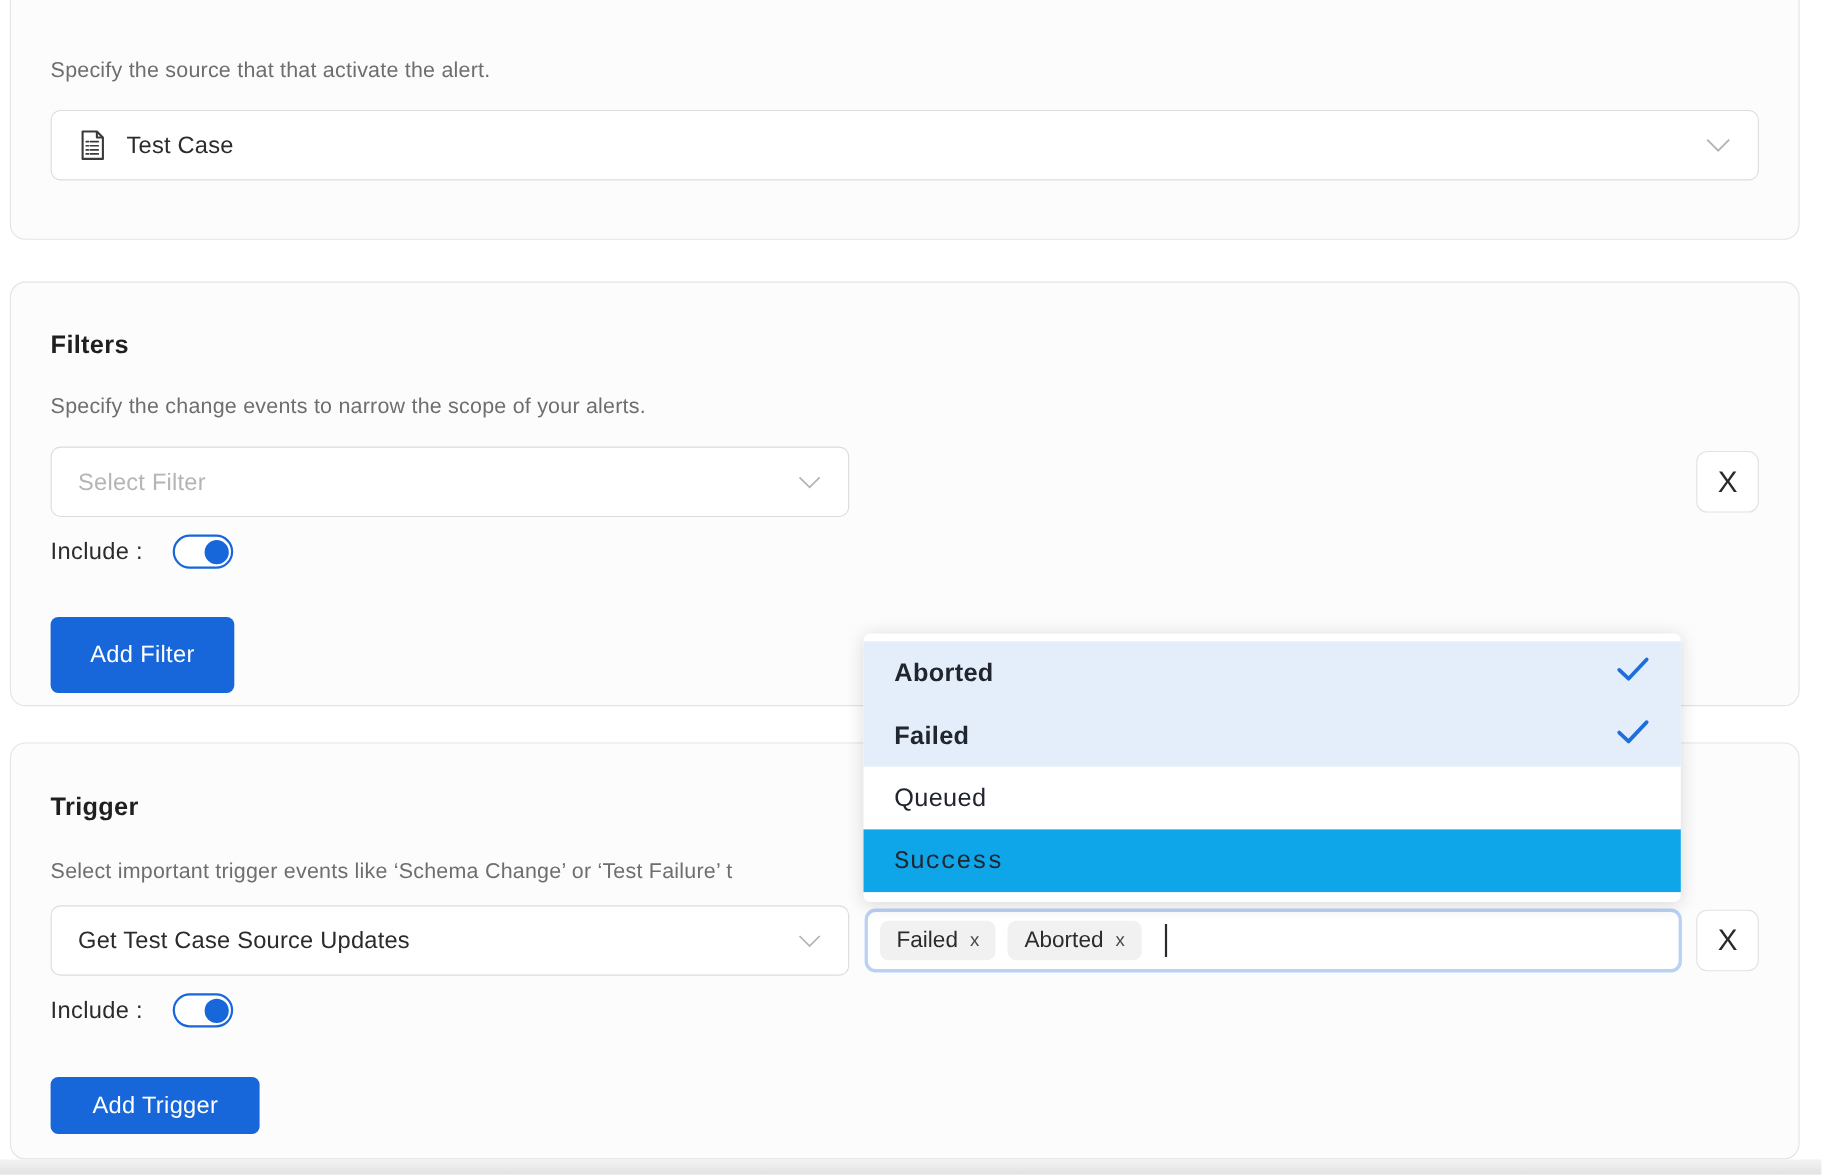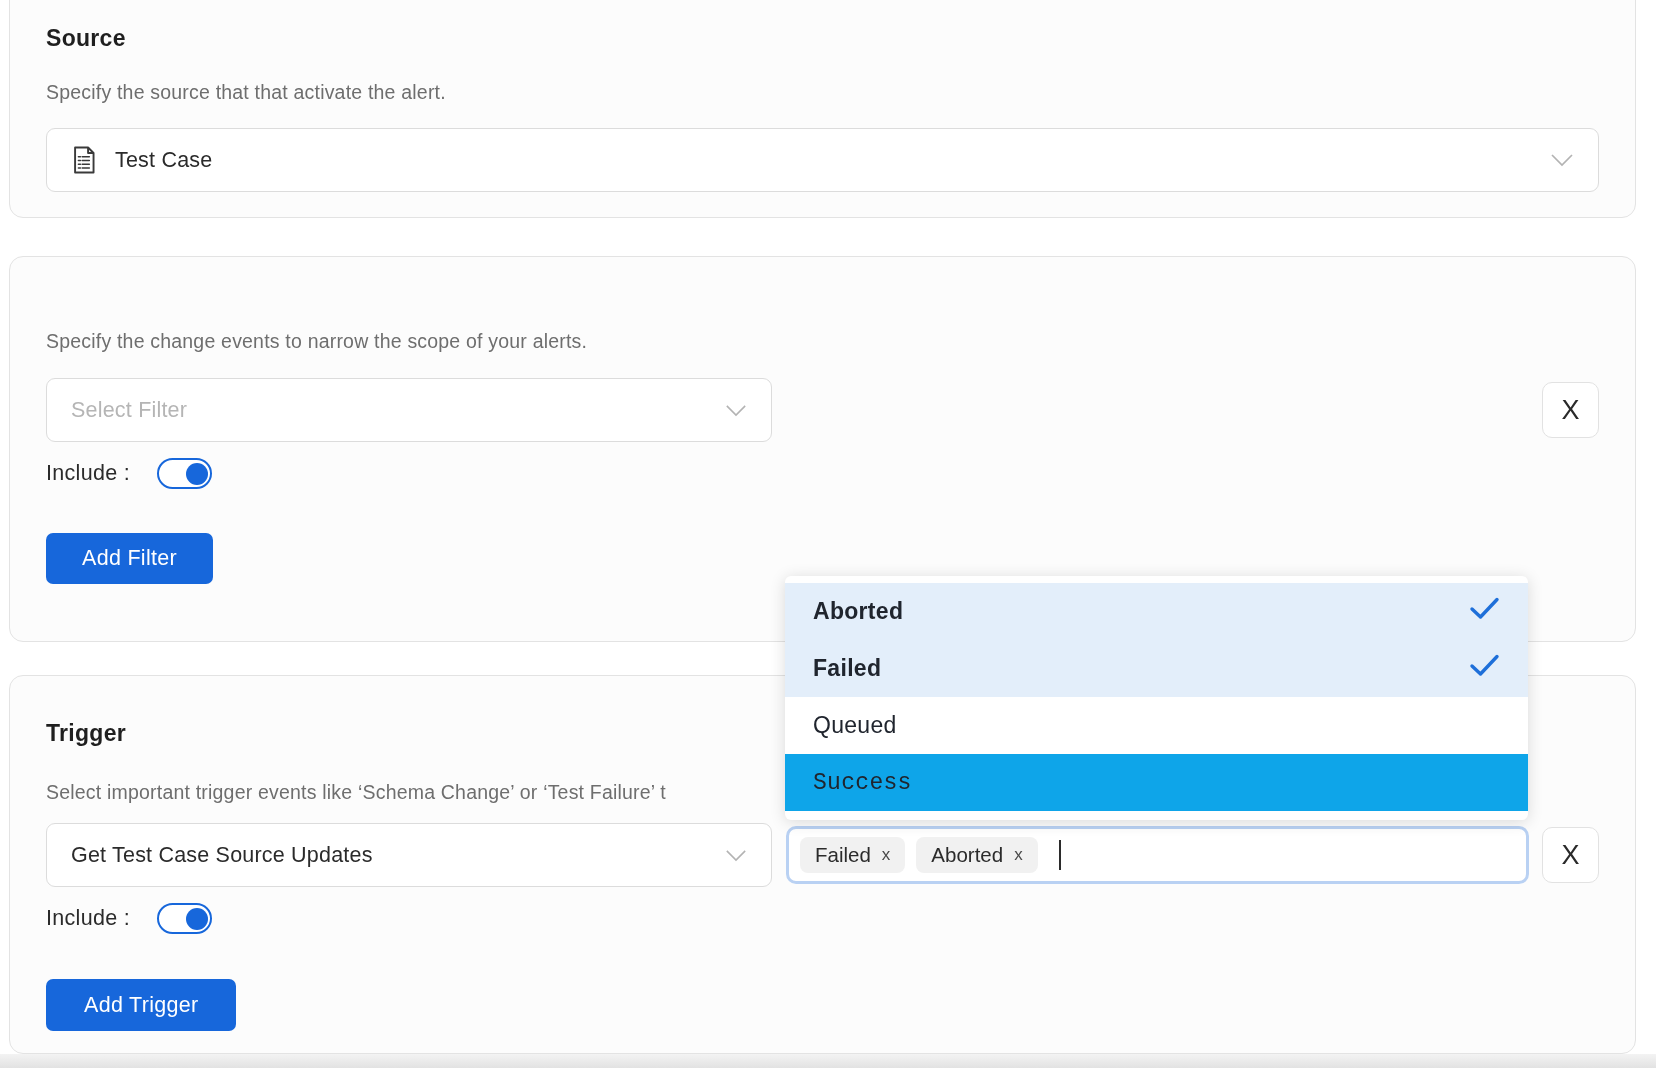--- a/index.html
+++ b/index.html
@@ -85,21 +85,21 @@
   }
 
   
   .btn-primary {
     display:inline-flex; align-items:center; justify-content:center;
     background:var(--accent); color:#fff;
     border:none; border-radius:7px;
     font-family:inherit; font-size:21.5px; letter-spacing:.3px;
     cursor:pointer;
   }
-  #card-filters .btn-primary { margin-top:44px; height:51px; padding:0 36px; }
+  #card-filters .btn-primary { margin-top:44px; height:69px; padding:0 36px; }
   #card-trigger .btn-primary { margin-top:45px; height:52px; padding:0 38px; }
 
   
   .multiselect {
     box-sizing:border-box; margin-left:14px;
     width:743px; height:58px; flex:0 0 auto;
     background:#fff; border:3px solid #b9d1f3; border-radius:10px;
     display:flex; align-items:center; padding:0 11px; gap:11px;
     cursor:text;
   }
@@ -135,40 +135,40 @@
   
   .page-bottom {
     position:absolute; left:0; top:1054px; width:1656px; height:14px;
     background:linear-gradient(180deg,#f3f3f3,#e2e2e2);
   }
 </style>
 </head>
 <body>
 
 <section class="card" id="card-source">
-  <h2>Source</h2>
   <p class="desc">Specify the source that that activate the alert.</p>
   <div class="select-box">
     <span class="doc-ic">
       <svg width="26" height="28" viewBox="0 0 20 22" fill="none">
         <path d="M3 1.2 h10.2 l4.3 4.3 V20.8 H3 Z" fill="#fff" stroke="#3a3a3a" stroke-width="1.5" stroke-linejoin="round"></path>
         <path d="M13.2 1.2 v4.3 h4.3" fill="none" stroke="#3a3a3a" stroke-width="1.5" stroke-linejoin="round"></path>
         <path d="M5.6 8.4 h1.6 M8.6 8.4 h5.6 M5.6 11.4 h1.6 M8.6 11.4 h5.6 M5.6 14.4 h1.6 M8.6 14.4 h5.6 M5.6 17.2 h1.6 M8.6 17.2 h5.6" stroke="#3a3a3a" stroke-width="1.2" stroke-linecap="round"></path>
       </svg>
     </span>
     <span class="value">Test Case</span>
     <span class="chev">
       <svg width="24" height="14" viewBox="0 0 24 14">
           <polyline points="2,2 12,12 22,2" fill="none" stroke="#b3b3b3" stroke-width="1.7"></polyline>
         </svg>
     </span>
   </div>
 </section>
 
 <section class="card" id="card-filters">
+  <h2>Filters</h2>
   <p class="desc">Specify the change events to narrow the scope of your alerts.</p>
   <div class="field-row">
     <div class="select-box w-select">
       <span class="value placeholder">Select Filter</span>
       <span class="chev">
         <svg width="22" height="13" viewBox="0 0 24 14">
             <polyline points="2,2 12,12 22,2" fill="none" stroke="#b3b3b3" stroke-width="1.7"></polyline>
           </svg>
       </span>
     </div>

